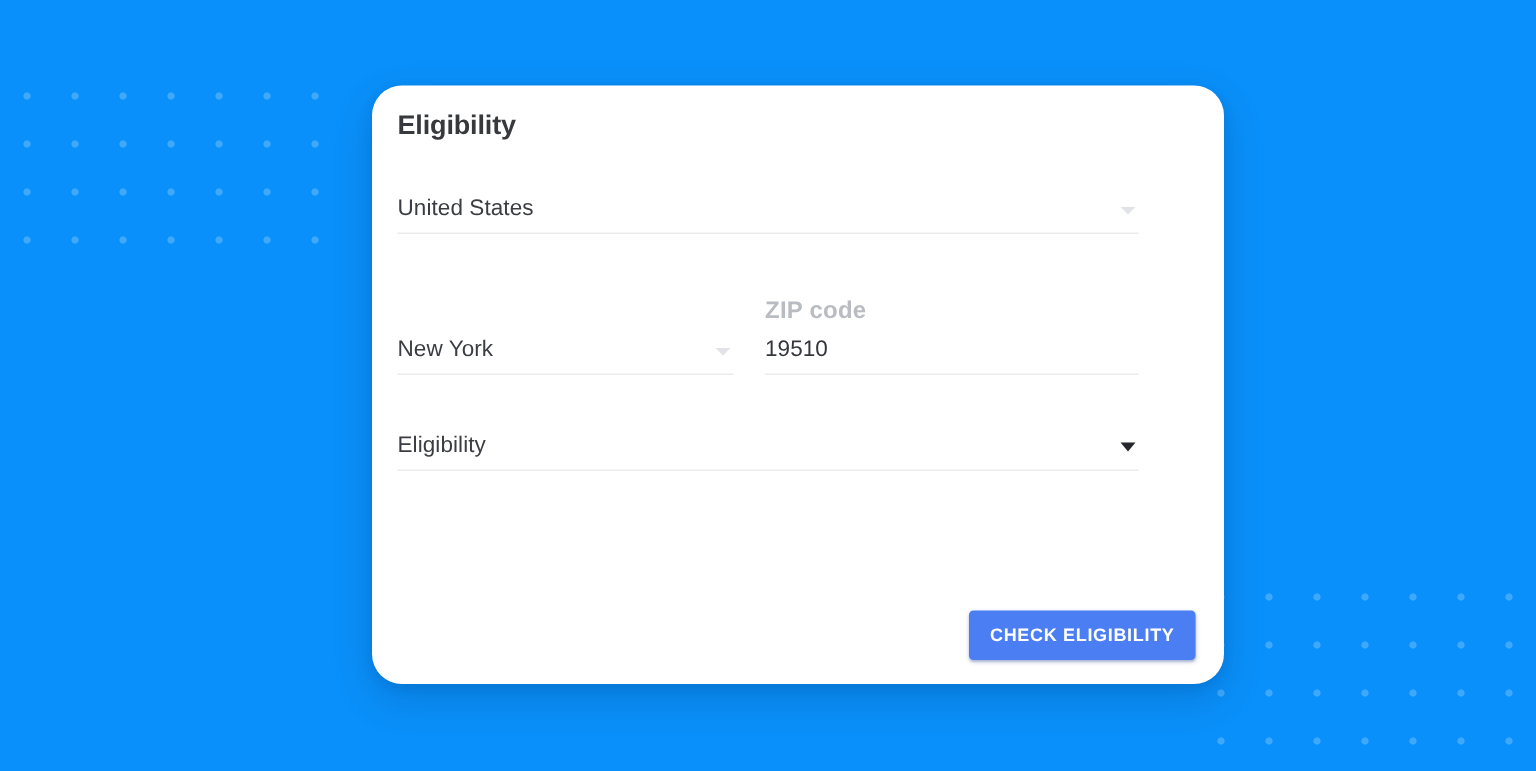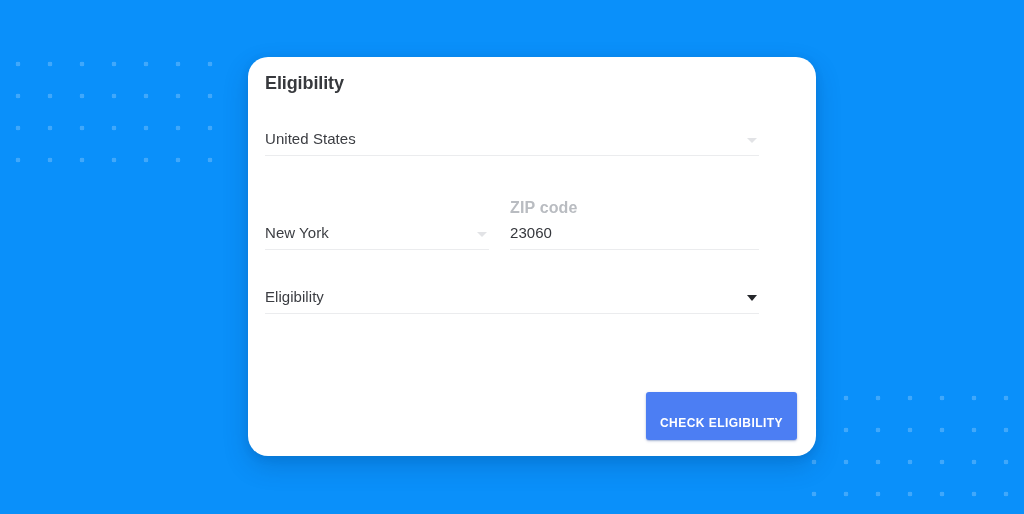--- a/index.html
+++ b/index.html
@@ -154,21 +154,21 @@
   .primary-button {
     display: inline-block;
     background: #4c7ef3;
     color: #ffffff;
     border: none;
     border-radius: 3px;
     font-family: "Liberation Sans", sans-serif;
     font-size: 12px;
     font-weight: 700;
     letter-spacing: 0.45px;
-    padding: 25px 14px 10px 14px;
+    padding: 10px 14px 10px 14px;
     cursor: pointer;
     box-shadow: 0 1px 3px rgba(30, 60, 140, 0.28),
                 0 1px 1px rgba(30, 60, 140, 0.16);
     line-height: 13px;
     text-transform: none;
   }
 </style>
 </head>
 <body>
 
@@ -193,21 +193,21 @@
 
     <div class="field-row row-state">
 
       <div class="field field--state">
         <span class="field-value">New York</span>
         <span class="caret"></span>
       </div>
 
       <div class="field field--zip">
         <span class="field-label">ZIP code</span>
-        <span class="field-value field-value--number">23060</span>
+        <span class="field-value field-value--number">19510</span>
       </div>
 
     </div>
 
     <div class="field-row row-job">
       <div class="field field--full">
         <span class="field-value">Eligibility</span>
         <span class="caret caret--active"></span>
       </div>
     </div>

